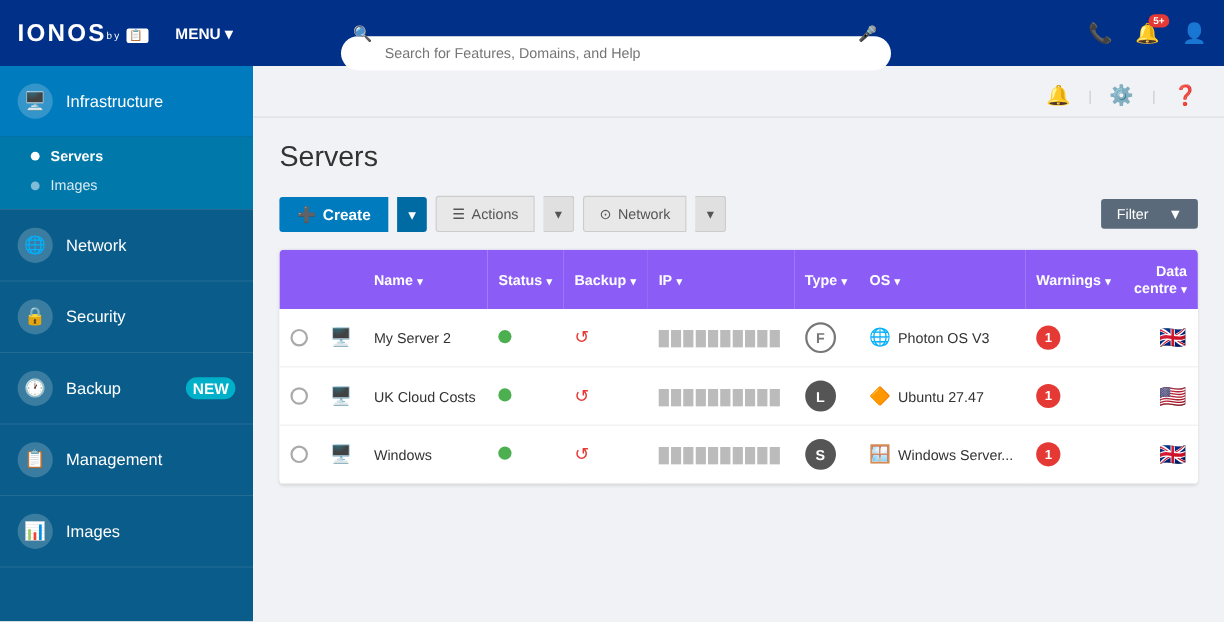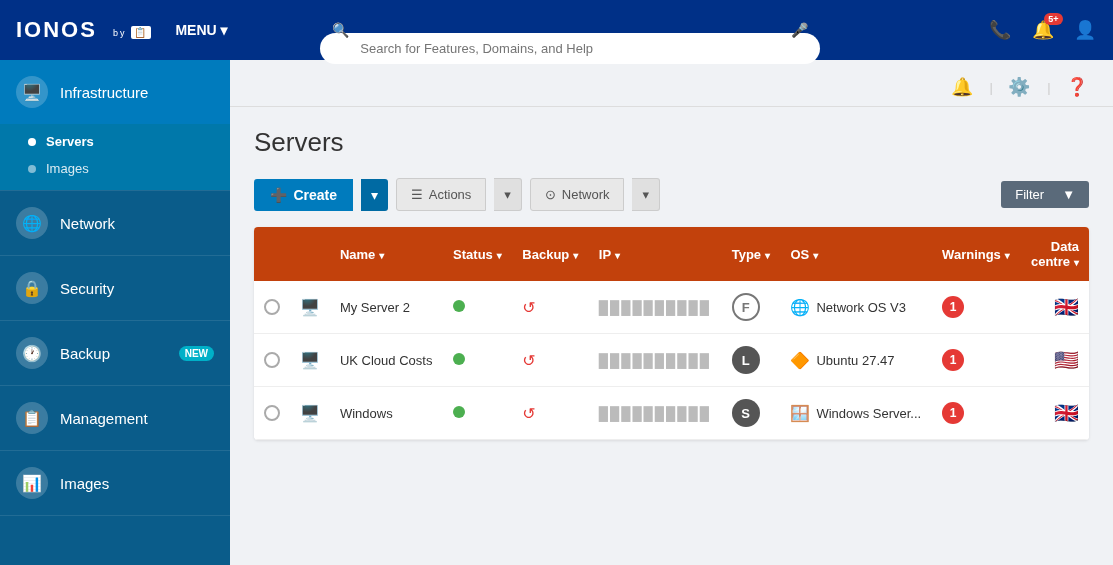--- a/index.html
+++ b/index.html
@@ -15,21 +15,21 @@
       gap: 16px;
       flex-shrink: 0;
     }
     .logo {
       color: white;
       font-weight: bold;
       font-size: 22px;
       letter-spacing: 2px;
       display: flex;
       align-items: center;
-      gap: 16px;
+      gap: 0;
     }
     .logo-by { font-size: 9px; font-weight: normal; margin-top: 4px; }
     .logo-box { background: white; color: #003087; font-size: 10px; font-weight: bold; padding: 1px 3px; border-radius: 2px; }
     .menu-btn {
       color: white;
       font-size: 14px;
       font-weight: bold;
       display: flex;
       align-items: center;
       gap: 4px;
@@ -162,21 +162,21 @@
       width: 8px;
       height: 8px;
       border-radius: 50%;
       background: rgba(255,255,255,0.5);
       flex-shrink: 0;
     }
     .sidebar-badge {
       margin-left: auto;
       background: #00b0c8;
       color: white;
-      font-size: 10px;
+      font-size: 14px;
       font-weight: bold;
       border-radius: 10px;
       padding: 2px 6px;
     }
 
     
     .content {
       flex: 1;
       background: #f0f2f5;
       overflow-y: auto;
@@ -299,21 +299,21 @@
       background: white;
       border-radius: 4px;
       overflow: hidden;
       box-shadow: 0 1px 3px rgba(0,0,0,0.1);
     }
     table {
       width: 100%;
       border-collapse: collapse;
     }
     thead {
-      background: #c2410c;
+      background: #8b5cf6;
       color: white;
       border-radius: 10px;
     }
     thead th {
       padding: 12px 10px;
       text-align: left;
       font-size: 13px;
       font-weight: 600;
       white-space: nowrap;
     }
@@ -555,21 +555,21 @@
               <td>My Server 2</td>
               <td><div class="status-green"></div></td>
               <td><span class="backup-icon" style="color:#e53935;">↺</span></td>
               <td><span class="ip-blur">██████████</span></td>
               <td>
                   <div class="type-badge" style="border-color:#777;color:#777;">F</div>
                 </td>
               <td>
                 <div class="os-cell">
                   <span class="os-icon">🌐</span>
-                  <span>Network OS V3</span>
+                  <span>Photon OS V3</span>
                 </div>
               </td>
               <td>
                   <div class="warning-badge">1</div>
                 </td>
               <td style="text-align:right;"><span class="flag-emoji">🇬🇧</span></td>
             </tr>
 
             <tr>
               <td>

